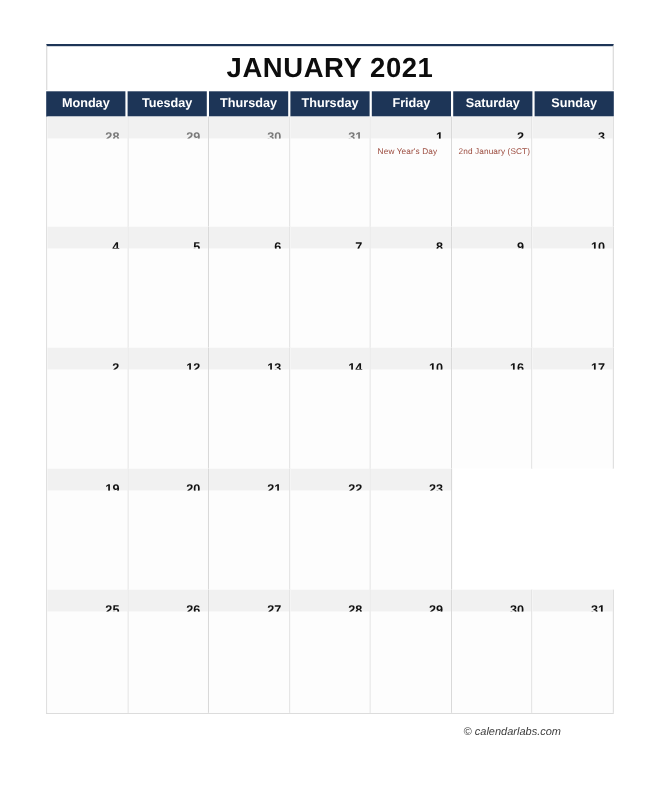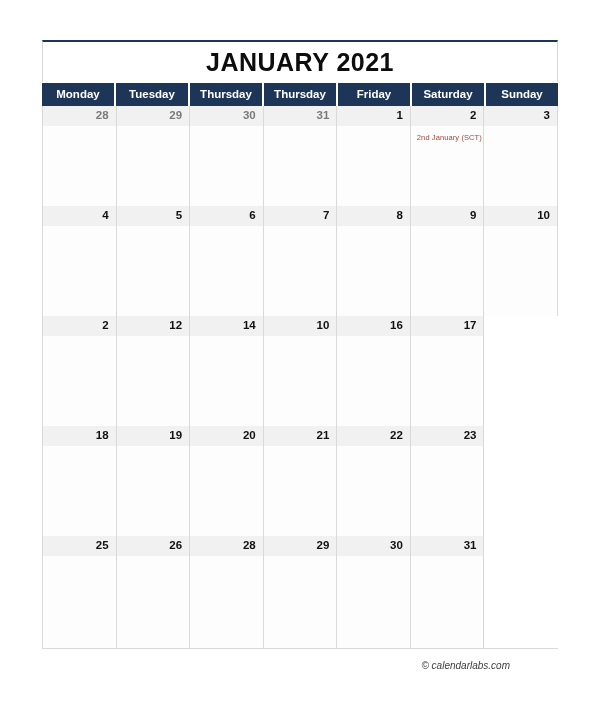--- a/index.html
+++ b/index.html
@@ -96,21 +96,21 @@
     flex-direction: column;
     box-sizing: border-box;
     overflow: hidden;
   }
   .day-num {
     background: #f1f1f1;
     text-align: right;
     font-size: 11.5px;
     font-weight: bold;
     color: #111111;
-    padding: 3px 7px 3px 0;
+    padding: 13px 7px 3px 0;
     line-height: 13px;
     box-sizing: border-box;
     height: 20px;
   }
   .day-cell.other .day-num {
     color: #7a7a7a;
   }
   .day-events {
     flex: 1;
     padding: 6px 4px 0 6px;
@@ -174,20 +174,23 @@
           <div class="day-cell other">
             <div class="day-num">30</div>
             <div class="day-events"></div>
           </div>
           <div class="day-cell other">
             <div class="day-num">31</div>
             <div class="day-events"></div>
           </div>
           <div class="day-cell">
             <div class="day-num">1</div>
+            <div class="day-events">
+              <div class="event">New Year's Day</div>
+            </div>
           </div>
           <div class="day-cell">
             <div class="day-num">2</div>
             <div class="day-events">
               <div class="event">2nd January (SCT)</div>
             </div>
           </div>
           <div class="day-cell">
             <div class="day-num">3</div>
             <div class="day-events"></div>
@@ -226,42 +229,42 @@
         <div class="week-row w3">
           <div class="day-cell">
             <div class="day-num">2</div>
             <div class="day-events"></div>
           </div>
           <div class="day-cell">
             <div class="day-num">12</div>
             <div class="day-events"></div>
           </div>
           <div class="day-cell">
+            <div class="day-num">13</div>
+            <div class="day-events"></div>
+          </div>
+          <div class="day-cell">
             <div class="day-num">14</div>
             <div class="day-events"></div>
           </div>
           <div class="day-cell">
             <div class="day-num">10</div>
             <div class="day-events"></div>
           </div>
           <div class="day-cell">
             <div class="day-num">16</div>
             <div class="day-events"></div>
           </div>
           <div class="day-cell">
             <div class="day-num">17</div>
             <div class="day-events"></div>
           </div>
         </div>
         <div class="week-row w4">
           <div class="day-cell">
-            <div class="day-num">18</div>
-            <div class="day-events"></div>
-          </div>
-          <div class="day-cell">
             <div class="day-num">19</div>
             <div class="day-events"></div>
           </div>
           <div class="day-cell">
             <div class="day-num">20</div>
             <div class="day-events"></div>
           </div>
           <div class="day-cell">
             <div class="day-num">21</div>
             <div class="day-events"></div>
@@ -275,20 +278,24 @@
             <div class="day-events"></div>
           </div>
         </div>
         <div class="week-row w5">
           <div class="day-cell">
             <div class="day-num">25</div>
             <div class="day-events"></div>
           </div>
           <div class="day-cell">
             <div class="day-num">26</div>
+            <div class="day-events"></div>
+          </div>
+          <div class="day-cell">
+            <div class="day-num">27</div>
             <div class="day-events"></div>
           </div>
           <div class="day-cell">
             <div class="day-num">28</div>
             <div class="day-events"></div>
           </div>
           <div class="day-cell">
             <div class="day-num">29</div>
             <div class="day-events"></div>
           </div>

